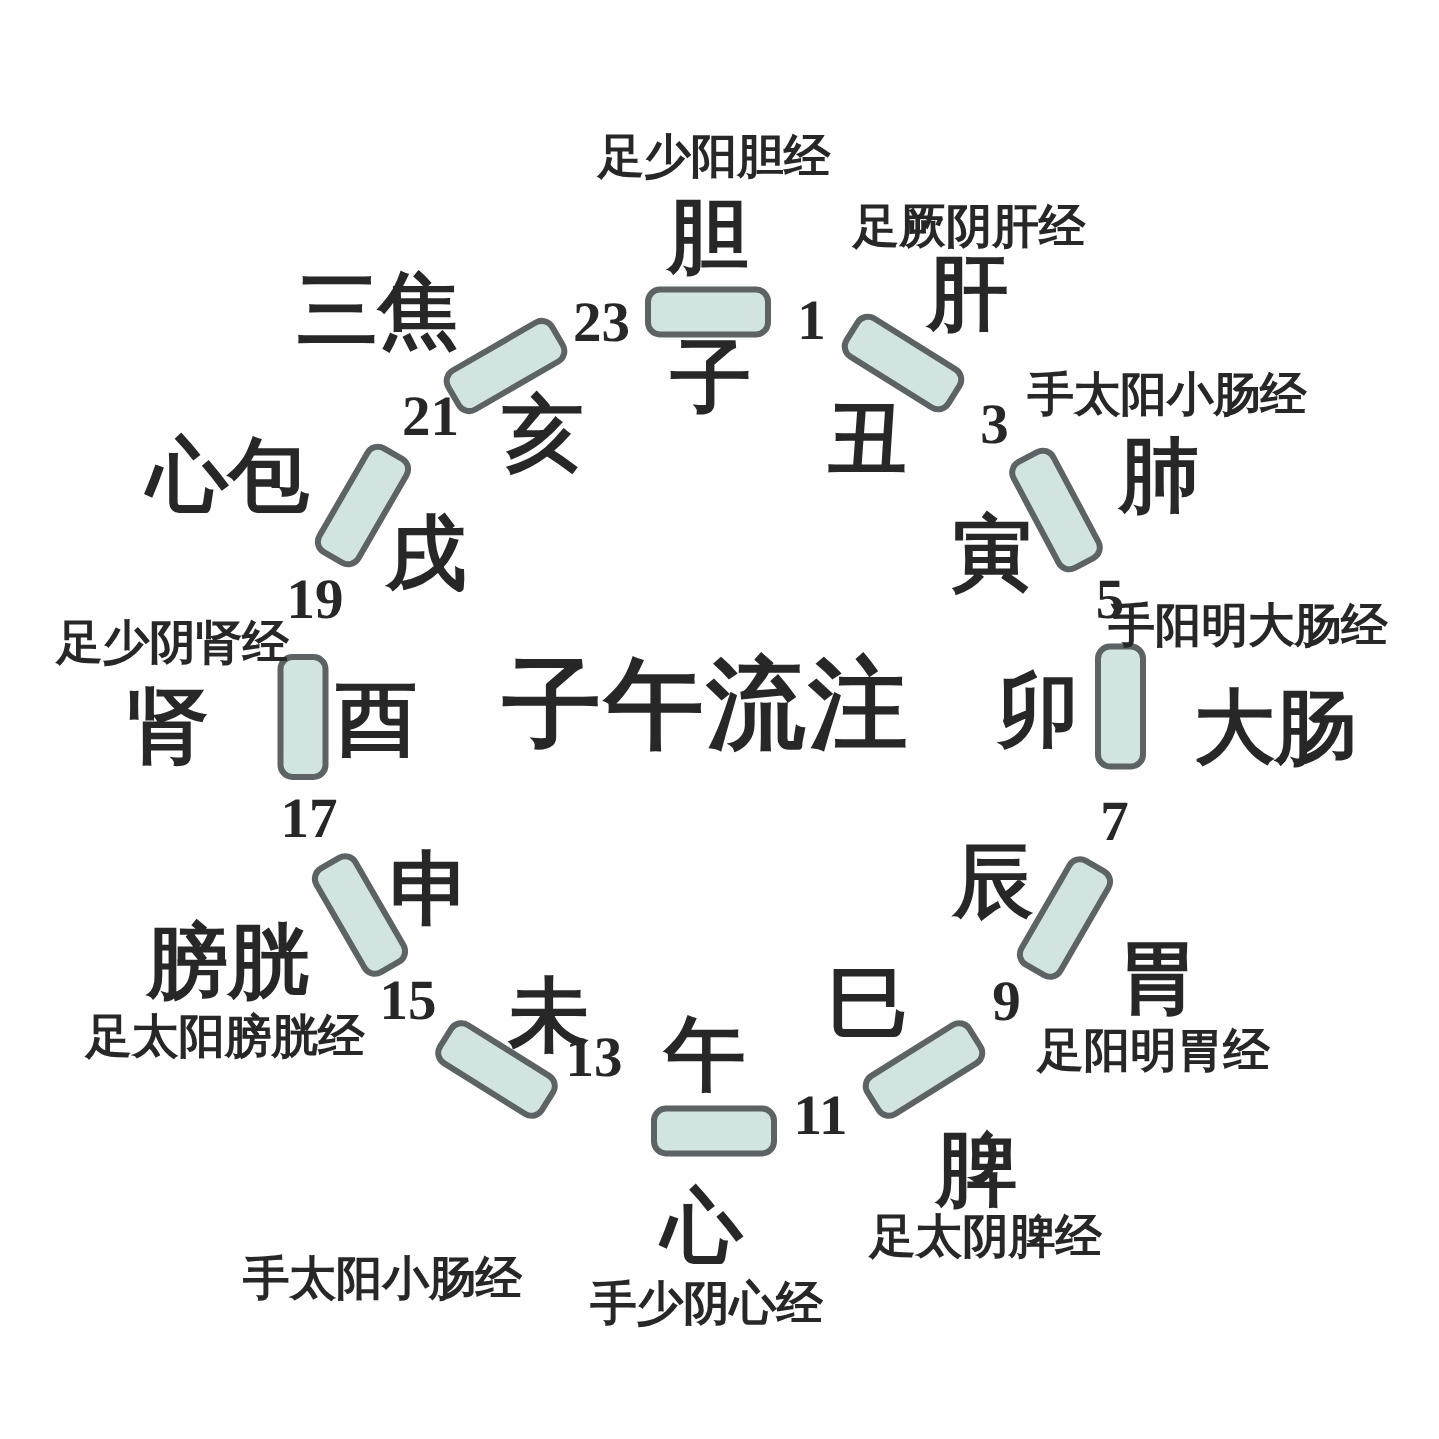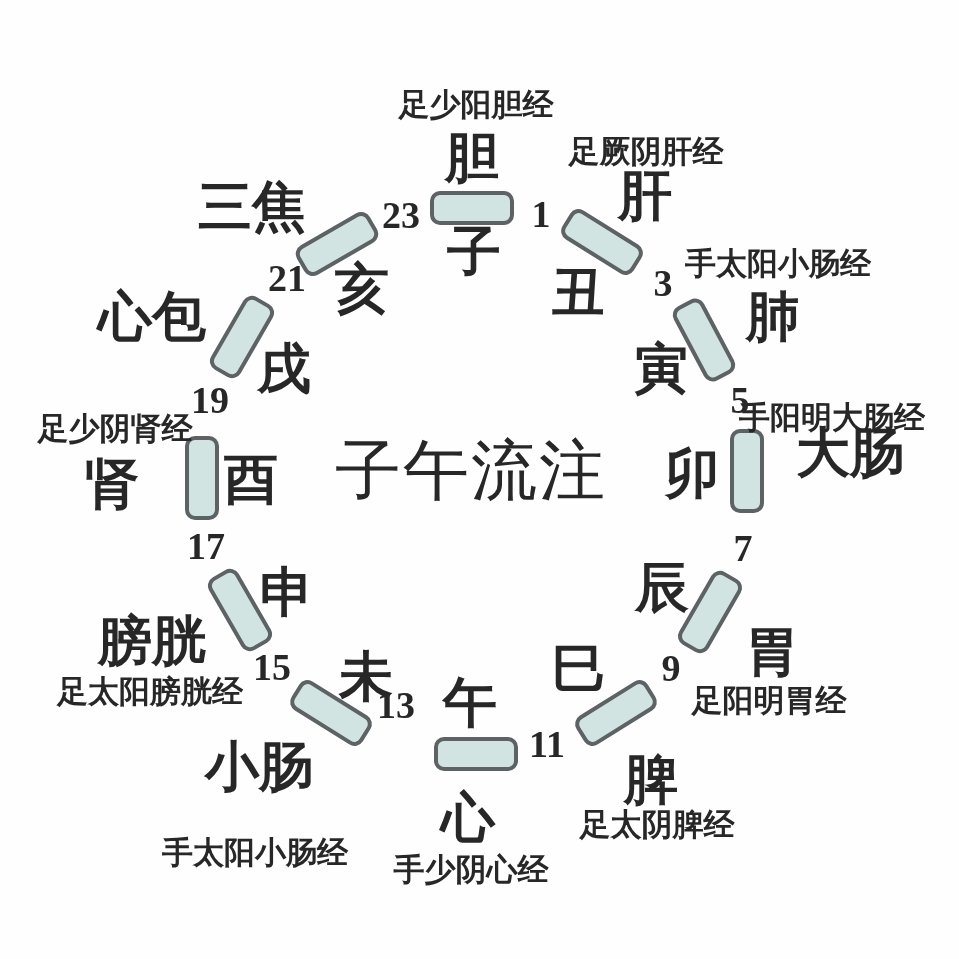--- a/index.html
+++ b/index.html
@@ -13,21 +13,21 @@
   }
   
   .t{
     position:absolute;
     transform:translate(-50%,-50%);
     white-space:nowrap;
     line-height:1;
   }
   .title{
     font-size:66px;
-    font-weight:400;
+    font-weight:700;
     letter-spacing:2px;
   }
   .branch{
     font-size:54px;
     font-weight:700;
   }
   .organ{
     font-size:54px;
     font-weight:700;
   }
@@ -73,21 +73,21 @@
   .b6{left:470px;top:703px}
   .b7{left:366px;top:677px}
   .b8{left:287px;top:593px}
   .b9{left:251px;top:480px}
   .b10{left:284px;top:369px}
   .b11{left:362px;top:289px}
   
   .o0{left:472px;top:158px}
   .o1{left:645px;top:196px}
   .o2{left:773px;top:317px}
-  .o3{left:850px;top:453px}
+  .o3{left:850px;top:485px}
   .o4{left:772px;top:652px}
   .o5{left:651px;top:780px}
   .o6{left:468px;top:818px}
   .o7{left:259px;top:767px}
   .o8{left:152px;top:641px}
   .o9{left:112px;top:484px}
   .o10{left:152px;top:317px}
   .o11{left:252px;top:207px}
   
   .m0{left:476px;top:104px}
@@ -150,21 +150,20 @@
   <div class="t branch b10">戌</div>
   <div class="t branch b11">亥</div>
 
   <div class="t organ o0">胆</div>
   <div class="t organ o1">肝</div>
   <div class="t organ o2">肺</div>
   <div class="t organ o3">大肠</div>
   <div class="t organ o4">胃</div>
   <div class="t organ o5">脾</div>
   <div class="t organ o6">心</div>
-  <div class="t organ o7">小肠</div>
   <div class="t organ o8">膀胱</div>
   <div class="t organ o9">肾</div>
   <div class="t organ o10">心包</div>
   <div class="t organ o11">三焦</div>
 
   <div class="t meridian m0">足少阳胆经</div>
   <div class="t meridian m1">足厥阴肝经</div>
   <div class="t meridian m2">手太阳小肠经</div>
   <div class="t meridian m3">手阳明大肠经</div>
   <div class="t meridian m4">足阳明胃经</div>

